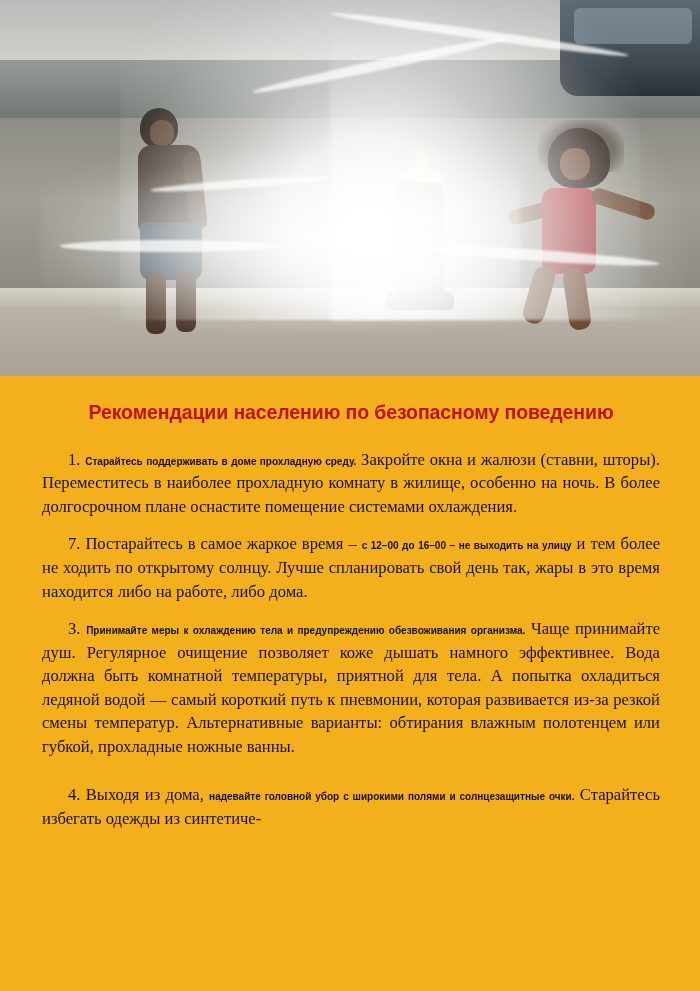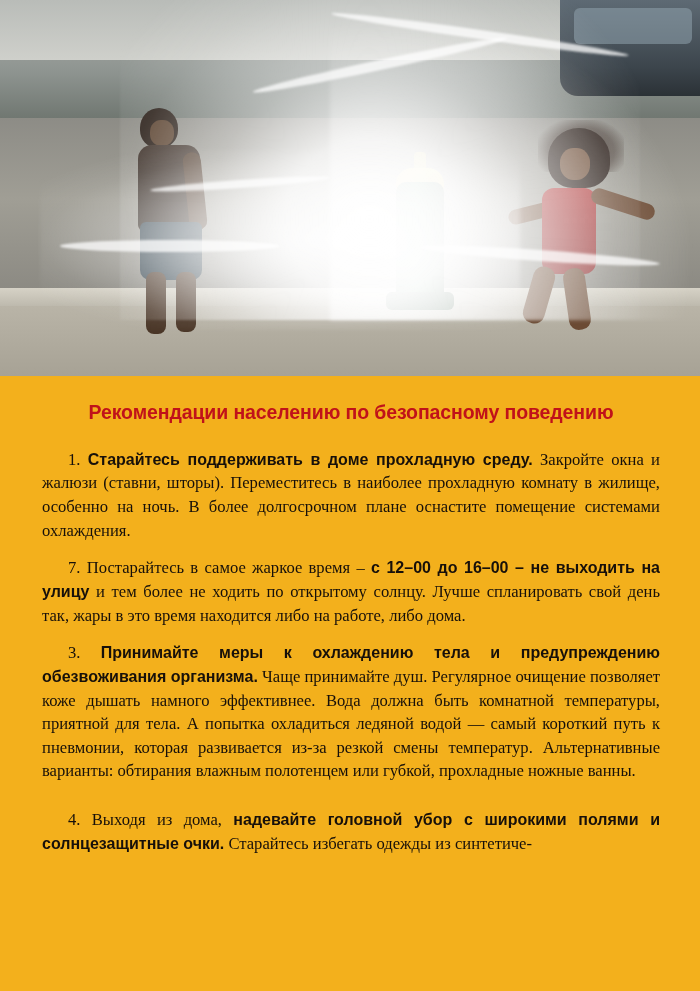--- a/index.html
+++ b/index.html
@@ -236,21 +236,21 @@
     line-height: 1.42;
     text-align: justify;
     margin: 0 0 14px 0;
     text-indent: 26px;
     color: #17100a;
   }
   .para:last-child { margin-bottom: 0; margin-top: 25px; }
   .para b {
     font-family: "Liberation Sans", sans-serif;
     font-weight: bold;
-    font-size: 16px;
+    font-size: 10px;
   }
 </style>
 </head>
 <body style="background: rgb(243, 176, 28);">
 
 <div class="poster">
 
   <div class="photo">
     <div class="wall"></div>
     <div class="sky-top"></div>

